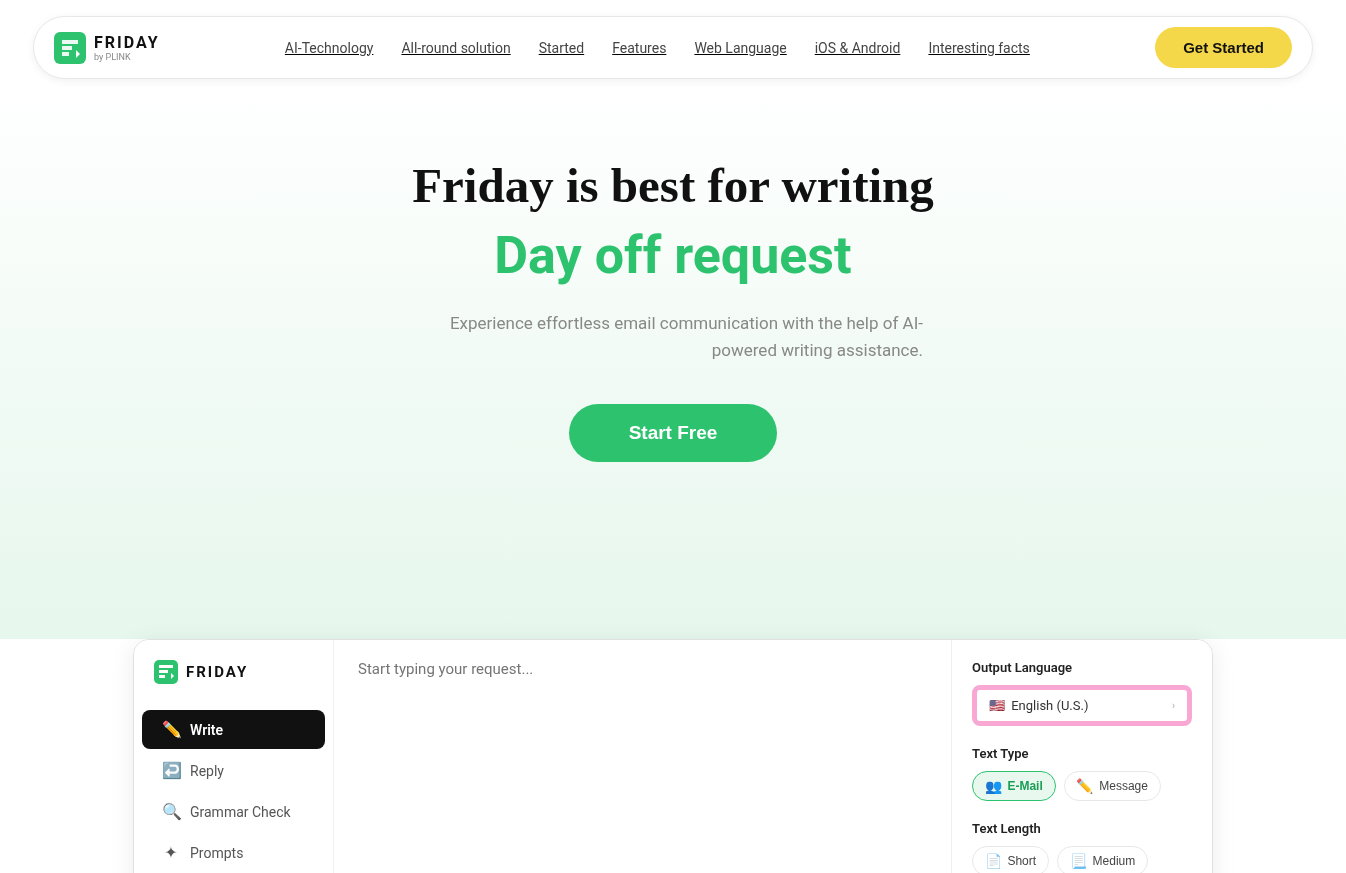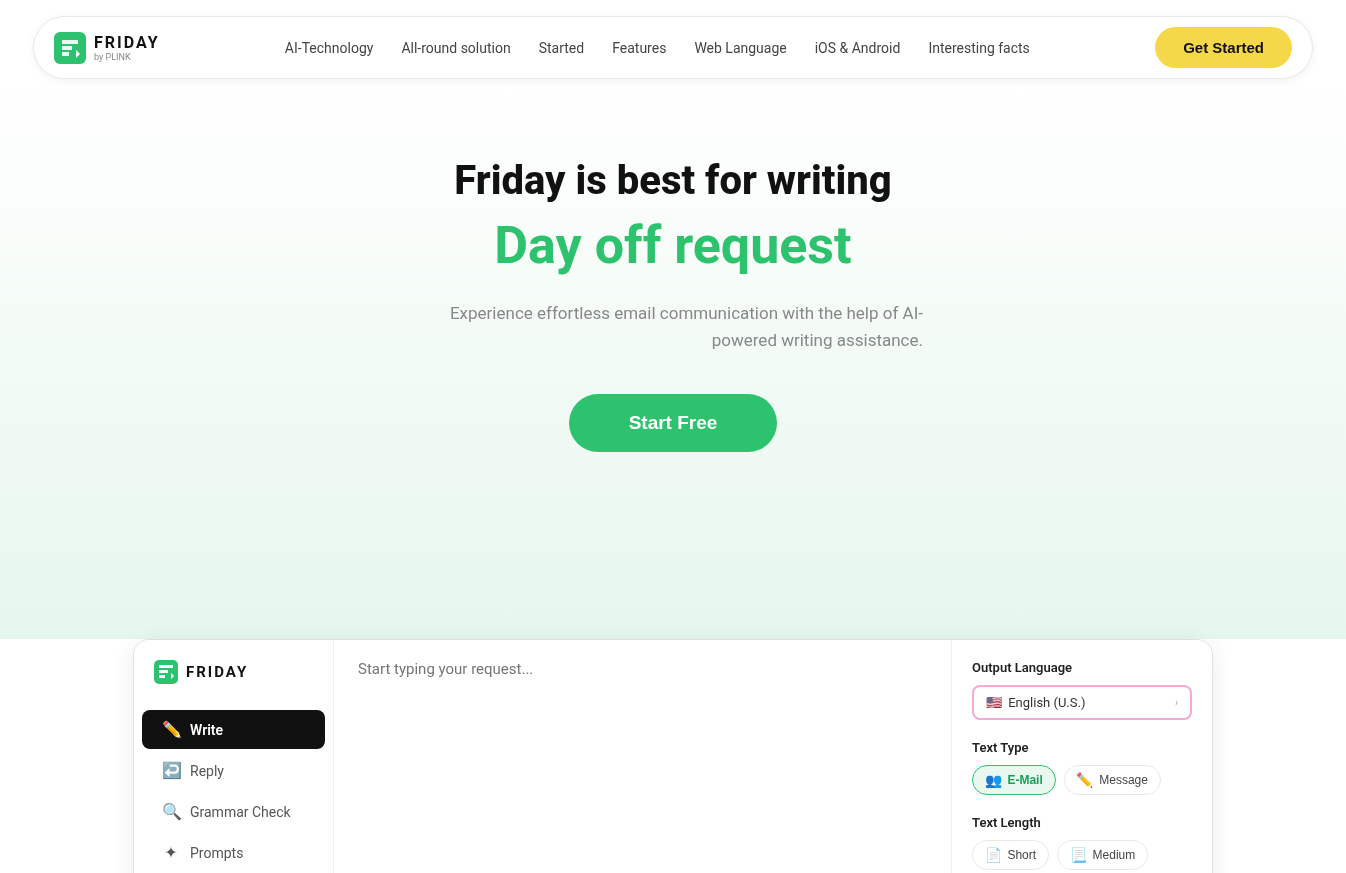--- a/index.html
+++ b/index.html
@@ -6,27 +6,27 @@
     body { font-family: -apple-system, BlinkMacSystemFont, 'Segoe UI', Roboto, sans-serif; background: #fff; overflow-x: hidden; }
 
     
     .nav-wrapper { display: flex; justify-content: center; padding: 16px 24px 0; }
     .nav { display: flex; align-items: center; justify-content: space-between; background: #fff; border: 1px solid #e8e8e8; border-radius: 50px; padding: 10px 20px; width: 100%; max-width: 1280px; box-shadow: 0 2px 8px rgba(0,0,0,0.06); }
     .nav-logo { display: flex; align-items: center; gap: 8px; }
     .nav-logo-icon { width: 32px; height: 32px; }
     .nav-logo-text { display: flex; flex-direction: column; }
     .nav-logo-brand { font-size: 16px; font-weight: 700; letter-spacing: 2px; color: #111; }
     .nav-logo-sub { font-size: 9px; color: #888; display: flex; align-items: center; gap: 3px; }
-    .nav-links { display: flex; align-items: center; gap: 28px; }
+    .nav-links { display: flex; align-items: center; gap: 28px; text-decoration: underline; }
     .nav-links a { text-decoration: none; color: #444; font-size: 14px; font-weight: 400; }
     .nav-cta { background: #f5d84a; color: #111; border: none; border-radius: 50px; padding: 12px 28px; font-size: 15px; font-weight: 600; cursor: pointer; }
 
     
     .hero { background: linear-gradient(180deg, #fff 0%, #f0faf4 60%, #e6f7ed 100%); padding: 80px 24px 60px; text-align: center; min-height: 560px; }
-    .hero h1 { font-size: 40px; font-weight: 800; color: #111; margin-bottom: 12px; line-height: 1.1; }
+    .hero h1 { font-size: 49px; font-weight: 800; color: #111; margin-bottom: 12px; line-height: 1.1; font-family: Liberation Serif, serif; }
     .hero-sub { font-size: 52px; font-weight: 700; color: #2dc26e; margin-bottom: 24px; }
     .hero-desc { font-size: 17px; color: #888; max-width: 500px; margin: 0 auto 40px; line-height: 1.6; text-align: right; }
     .hero-cta { background: #2dc26e; color: #fff; border: none; border-radius: 50px; padding: 18px 60px; font-size: 19px; font-weight: 600; cursor: pointer; margin-bottom: 16px; display: inline-block; }
     .hero-note { font-size: 14px; color: #999; }
 
     
     .mockup-wrapper { display: flex; justify-content: center; padding: 0 24px; }
     .mockup { display: flex; background: #fff; border-radius: 16px; border: 1px solid #e0e0e0; box-shadow: 0 4px 24px rgba(0,0,0,0.08); width: 100%; max-width: 1080px; min-height: 300px; overflow: hidden; }
 
     
@@ -41,21 +41,21 @@
 
     
     .editor-area { flex: 1; padding: 20px 24px; border-right: 1px solid #f0f0f0; }
     .editor-counter { font-size: 12px; color: #bbb; margin-bottom: 8px; }
     .editor-textarea { width: 100%; height: 220px; border: none; outline: none; font-size: 15px; color: #999; resize: none; font-family: inherit; background: transparent; }
 
     
     .right-panel { width: 260px; flex-shrink: 0; padding: 20px; background: #fff; }
     .panel-section { margin-bottom: 20px; }
     .panel-label { font-size: 13px; font-weight: 600; color: #222; margin-bottom: 10px; }
-    .lang-selector { display: flex; align-items: center; justify-content: space-between; border: 2px solid #f9a8d4; border-radius: 8px; padding: 8px 12px; font-size: 13px; color: #333; cursor: pointer; }
+    .lang-selector { display: flex; align-items: center; justify-content: space-between; border: 5px solid #f9a8d4; border-radius: 8px; padding: 8px 12px; font-size: 13px; color: #333; cursor: pointer; }
     .lang-flag { margin-right: 6px; }
     .chevron { font-size: 10px; color: #aaa; }
     .pill-group { display: flex; flex-wrap: wrap; gap: 8px; }
     .pill { display: flex; align-items: center; gap: 5px; padding: 6px 12px; border-radius: 50px; border: 1px solid #e8e8e8; font-size: 12px; color: #444; cursor: pointer; background: #fff; }
     .pill.active { background: #e8f8ef; border-color: #2dc26e; color: #1a9e55; font-weight: 600; }
     .pill-emoji { font-size: 14px; }
   </style>
 </head>
 <body>
 

